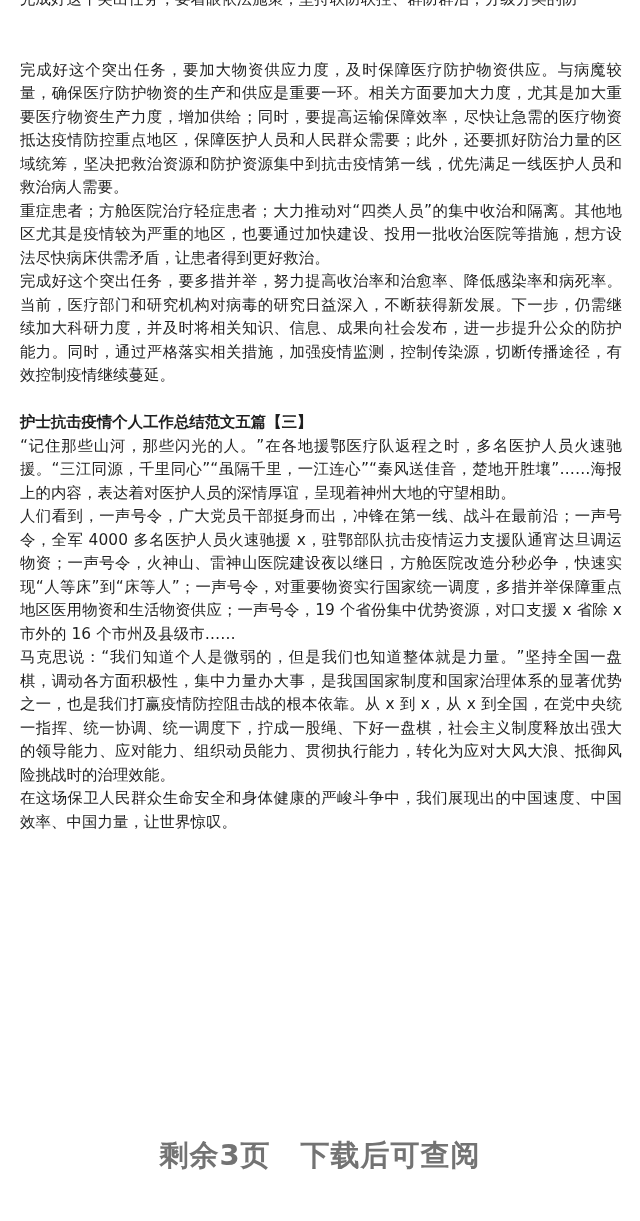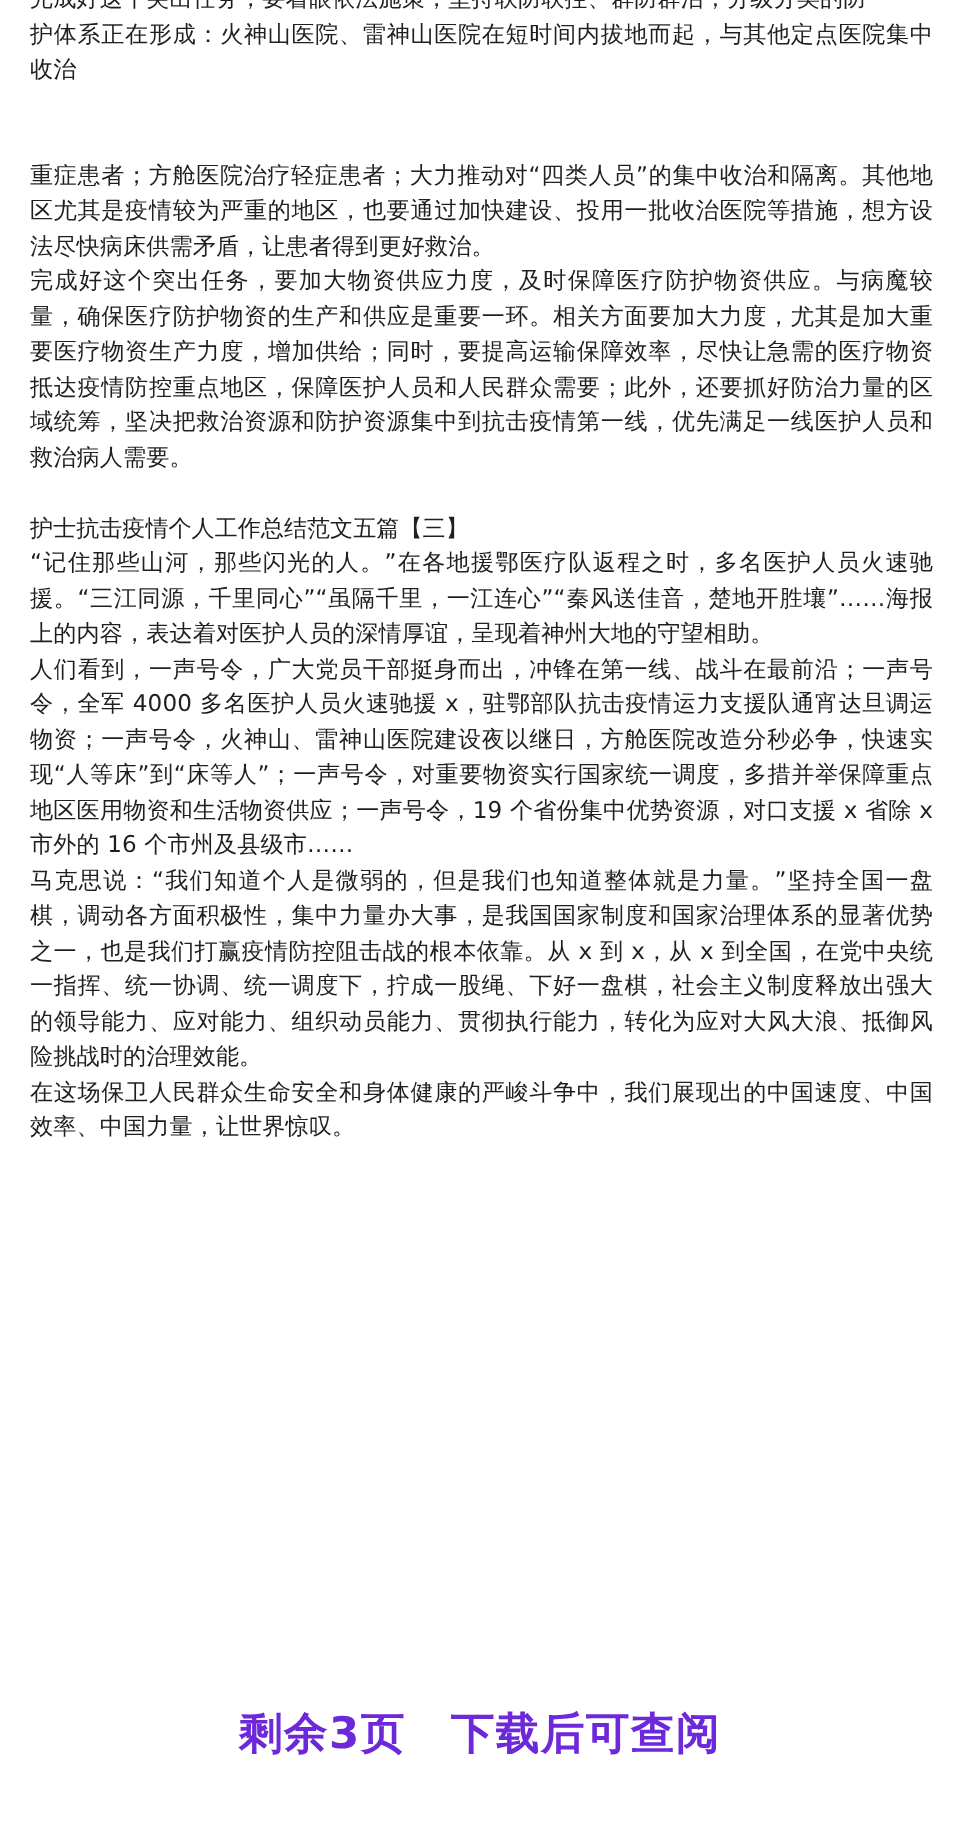--- a/index.html
+++ b/index.html
@@ -44,43 +44,43 @@
     }
     .footer-banner {
       position: absolute;
       left: 0;
       width: 640px;
       top: 1136px;
       text-align: center;
       font-family: "DejaVu Sans", "Liberation Sans", sans-serif;
       font-weight: bold;
       font-size: 29px;
-      color: #6d28d9;
+      color: #737373;
       letter-spacing: 1px;
     }
     .footer-banner span.space {
       display: inline-block;
       width: 30px;
     }
   </style>
 </head>
 <body>
 
 <div class="doc">
   <p class="para">完成好这个突出任务，要着眼依法施策，坚持联防联控、群防群治，分级分类的防</p>
-  <p class="para">护体系正在形成：火神山医院、雷神山医院在短时间内拔地而起，与其他定点医院集中收治</p>
 
   <div class="gap"></div>
 
+  <p class="para">完成好这个突出任务，要加大物资供应力度，及时保障医疗防护物资供应。与病魔较量，确保医疗防护物资的生产和供应是重要一环。相关方面要加大力度，尤其是加大重要医疗物资生产力度，增加供给；同时，要提高运输保障效率，尽快让急需的医疗物资抵达疫情防控重点地区，保障医护人员和人民群众需要；此外，还要抓好防治力量的区域统筹，坚决把救治资源和防护资源集中到抗击疫情第一线，优先满足一线医护人员和救治病人需要。</p>
   <p class="para">重症患者；方舱医院治疗轻症患者；大力推动对“四类人员”的集中收治和隔离。其他地区尤其是疫情较为严重的地区，也要通过加快建设、投用一批收治医院等措施，想方设法尽快病床供需矛盾，让患者得到更好救治。</p>
-  <p class="para">完成好这个突出任务，要加大物资供应力度，及时保障医疗防护物资供应。与病魔较量，确保医疗防护物资的生产和供应是重要一环。相关方面要加大力度，尤其是加大重要医疗物资生产力度，增加供给；同时，要提高运输保障效率，尽快让急需的医疗物资抵达疫情防控重点地区，保障医护人员和人民群众需要；此外，还要抓好防治力量的区域统筹，坚决把救治资源和防护资源集中到抗击疫情第一线，优先满足一线医护人员和救治病人需要。</p>
+  <p class="para">完成好这个突出任务，要多措并举，努力提高收治率和治愈率、降低感染率和病死率。当前，医疗部门和研究机构对病毒的研究日益深入，不断获得新发展。下一步，仍需继续加大科研力度，并及时将相关知识、信息、成果向社会发布，进一步提升公众的防护能力。同时，通过严格落实相关措施，加强疫情监测，控制传染源，切断传播途径，有效控制疫情继续蔓延。</p>
 
   <div class="gap-sm"></div>
 
-  <h2 class="heading" style="font-weight:normal;">护士抗击疫情个人工作总结范文五篇【三】</h2>
+  <h2 class="heading" style="font-weight:bold;">护士抗击疫情个人工作总结范文五篇【三】</h2>
   <p class="para">“记住那些山河，那些闪光的人。”在各地援鄂医疗队返程之时，多名医护人员火速驰援。“三江同源，千里同心”“虽隔千里，一江连心”“秦风送佳音，楚地开胜壤”……海报上的内容，表达着对医护人员的深情厚谊，呈现着神州大地的守望相助。</p>
   <p class="para">人们看到，一声号令，广大党员干部挺身而出，冲锋在第一线、战斗在最前沿；一声号令，全军 4000 多名医护人员火速驰援 x，驻鄂部队抗击疫情运力支援队通宵达旦调运物资；一声号令，火神山、雷神山医院建设夜以继日，方舱医院改造分秒必争，快速实现“人等床”到“床等人”；一声号令，对重要物资实行国家统一调度，多措并举保障重点地区医用物资和生活物资供应；一声号令，19 个省份集中优势资源，对口支援 x 省除 x 市外的 16 个市州及县级市……</p>
   <p class="para">马克思说：“我们知道个人是微弱的，但是我们也知道整体就是力量。”坚持全国一盘棋，调动各方面积极性，集中力量办大事，是我国国家制度和国家治理体系的显著优势之一，也是我们打赢疫情防控阻击战的根本依靠。从 x 到 x，从 x 到全国，在党中央统一指挥、统一协调、统一调度下，拧成一股绳、下好一盘棋，社会主义制度释放出强大的领导能力、应对能力、组织动员能力、贯彻执行能力，转化为应对大风大浪、抵御风险挑战时的治理效能。</p>
   <p class="para">在这场保卫人民群众生命安全和身体健康的严峻斗争中，我们展现出的中国速度、中国效率、中国力量，让世界惊叹。</p>
 </div>
 
 <div class="footer-banner">
   <span>剩余3页</span><span class="space"></span><span>下载后可查阅</span>
 </div>
 

